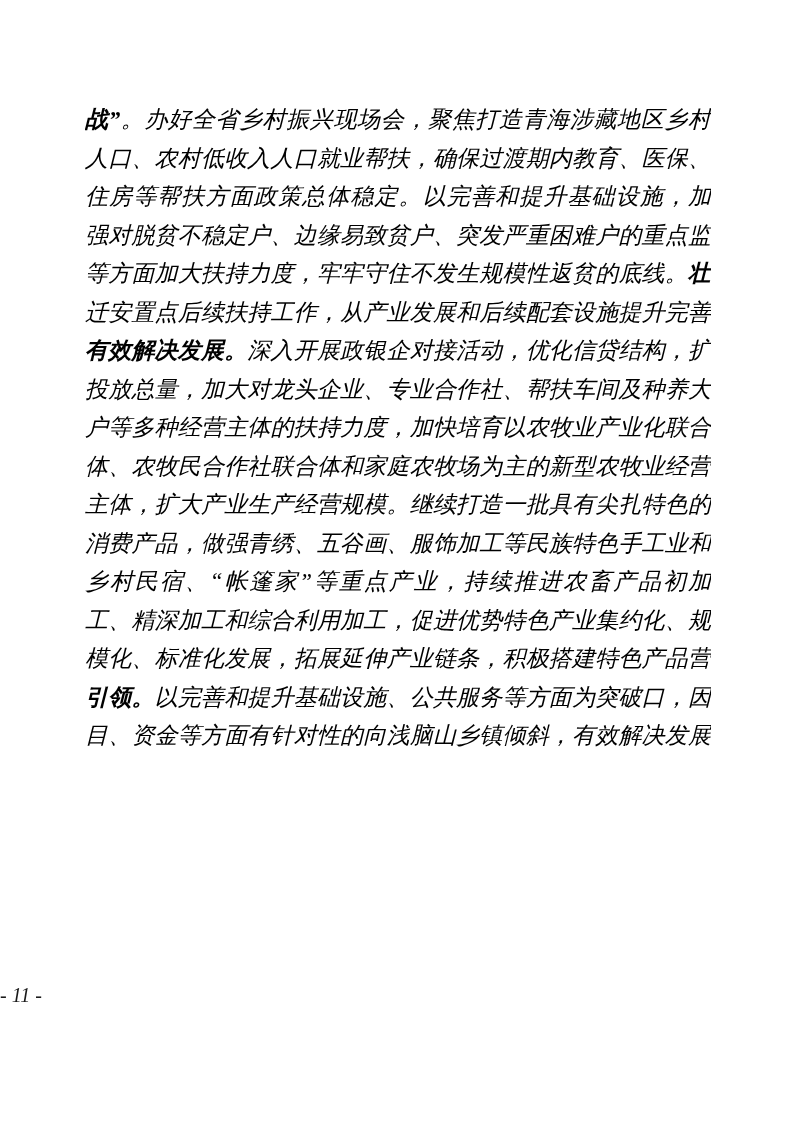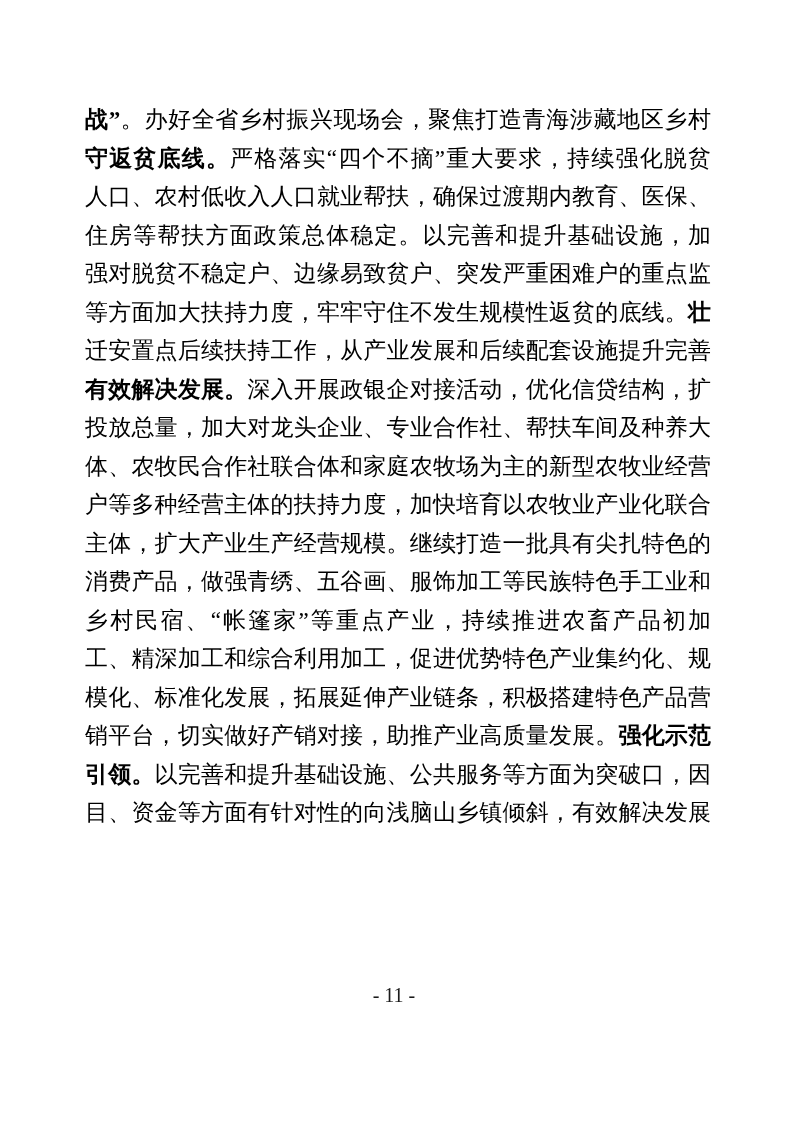--- a/index.html
+++ b/index.html
@@ -8,20 +8,21 @@
     background: #ffffff;
   }
   .page {
     position: relative;
     width: 793px;
     height: 1122px;
     background: #ffffff;
     overflow: hidden;
     font-family: "Liberation Serif", "DejaVu Serif", serif;
     color: #000000;
+    font-style: italic;
   }
   .text-block {
     position: absolute;
     left: 85px;
     top: 101px;
     width: 626px;
   }
   .line {
     font-size: 23px;
     line-height: 38.5px;
@@ -37,46 +38,44 @@
     font-weight: normal;
   }
   .seg.bold {
     font-weight: bold;
   }
   .page-number {
     position: absolute;
     left: 0;
     right: 5px;
     top: 983px;
-    text-align: center;
+    text-align: left;
     font-size: 20px;
     line-height: 24px;
     color: #1a1a1a;
     font-family: "Liberation Serif", "DejaVu Serif", serif;
   }
 </style>
 </head>
 <body>
 
 <div class="page">
   <div class="text-block" id="text-block">
       <div class="line"><span class="seg bold">战”</span><span class="seg">。办好全省乡村振兴现场会，聚焦打造青海涉藏地区乡村</span></div>
-      <div class="line"><span class="seg bold">守返贫底线。</span><span class="seg">严格落实“四个不摘”重大要求，持续强化脱贫</span></div>
       <div class="line"><span class="seg">人口、农村低收入人口就业帮扶，确保过渡期内教育、医保、</span></div>
       <div class="line"><span class="seg">住房等帮扶方面政策总体稳定。以完善和提升基础设施，加</span></div>
       <div class="line"><span class="seg">强对脱贫不稳定户、边缘易致贫户、突发严重困难户的重点监</span></div>
       <div class="line"><span class="seg">等方面加大扶持力度，牢牢守住不发生规模性返贫的底线。</span><span class="seg bold">壮</span></div>
       <div class="line"><span class="seg">迁安置点后续扶持工作，从产业发展和后续配套设施提升完善</span></div>
       <div class="line"><span class="seg bold">有效解决发展。</span><span class="seg">深入开展政银企对接活动，优化信贷结构，扩大</span></div>
       <div class="line"><span class="seg">投放总量，加大对龙头企业、专业合作社、帮扶车间及种养大</span></div>
+      <div class="line"><span class="seg">户等多种经营主体的扶持力度，加快培育以农牧业产业化联合</span></div>
       <div class="line"><span class="seg">体、农牧民合作社联合体和家庭农牧场为主的新型农牧业经营</span></div>
-      <div class="line"><span class="seg">户等多种经营主体的扶持力度，加快培育以农牧业产业化联合</span></div>
       <div class="line"><span class="seg">主体，扩大产业生产经营规模。继续打造一批具有尖扎特色的</span></div>
       <div class="line"><span class="seg">消费产品，做强青绣、五谷画、服饰加工等民族特色手工业和</span></div>
       <div class="line"><span class="seg">乡村民宿、“帐篷家”等重点产业，持续推进农畜产品初加</span></div>
       <div class="line"><span class="seg">工、精深加工和综合利用加工，促进优势特色产业集约化、规</span></div>
       <div class="line"><span class="seg">模化、标准化发展，拓展延伸产业链条，积极搭建特色产品营</span></div>
-      <div class="line"><span class="seg">销平台，切实做好产销对接，助推产业高质量发展。</span><span class="seg bold">强化示范</span></div>
       <div class="line"><span class="seg bold">引领。</span><span class="seg">以完善和提升基础设施、公共服务等方面为突破口，因</span></div>
       <div class="line"><span class="seg">目、资金等方面有针对性的向浅脑山乡镇倾斜，有效解决发展</span></div>
     </div>
   <div class="page-number">- 11 -</div>
 </div>
 
 </body></html>

